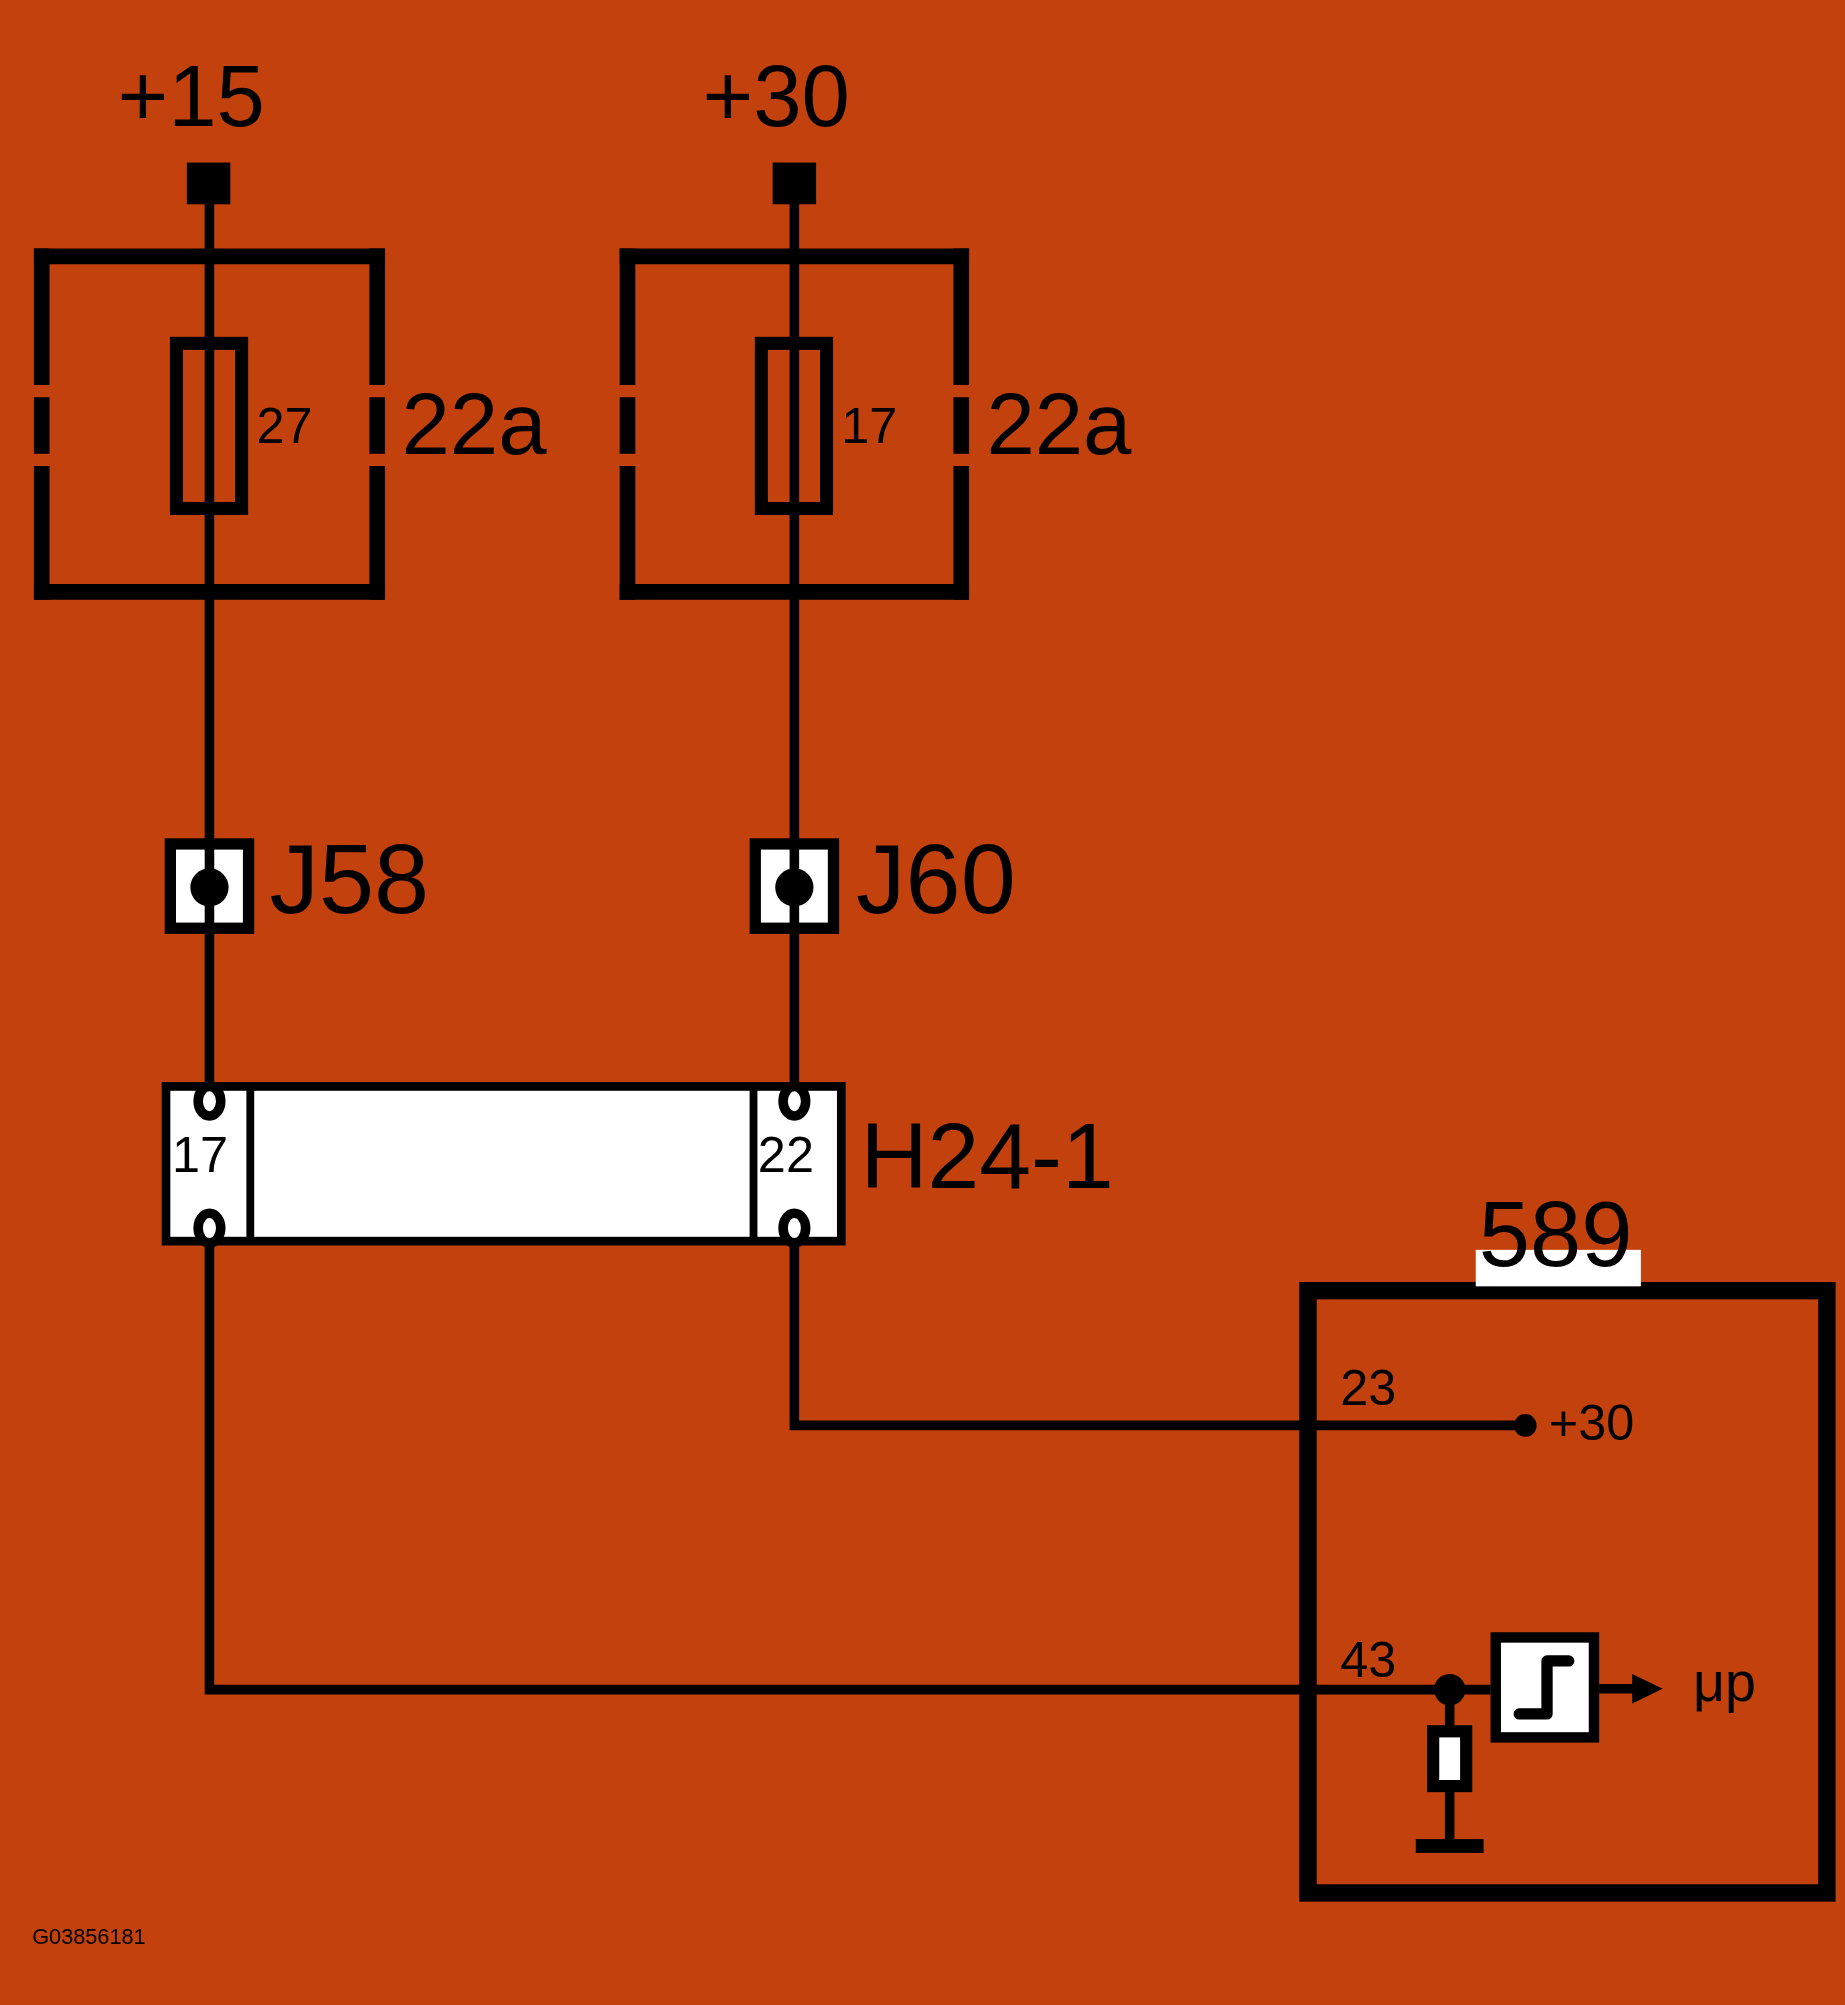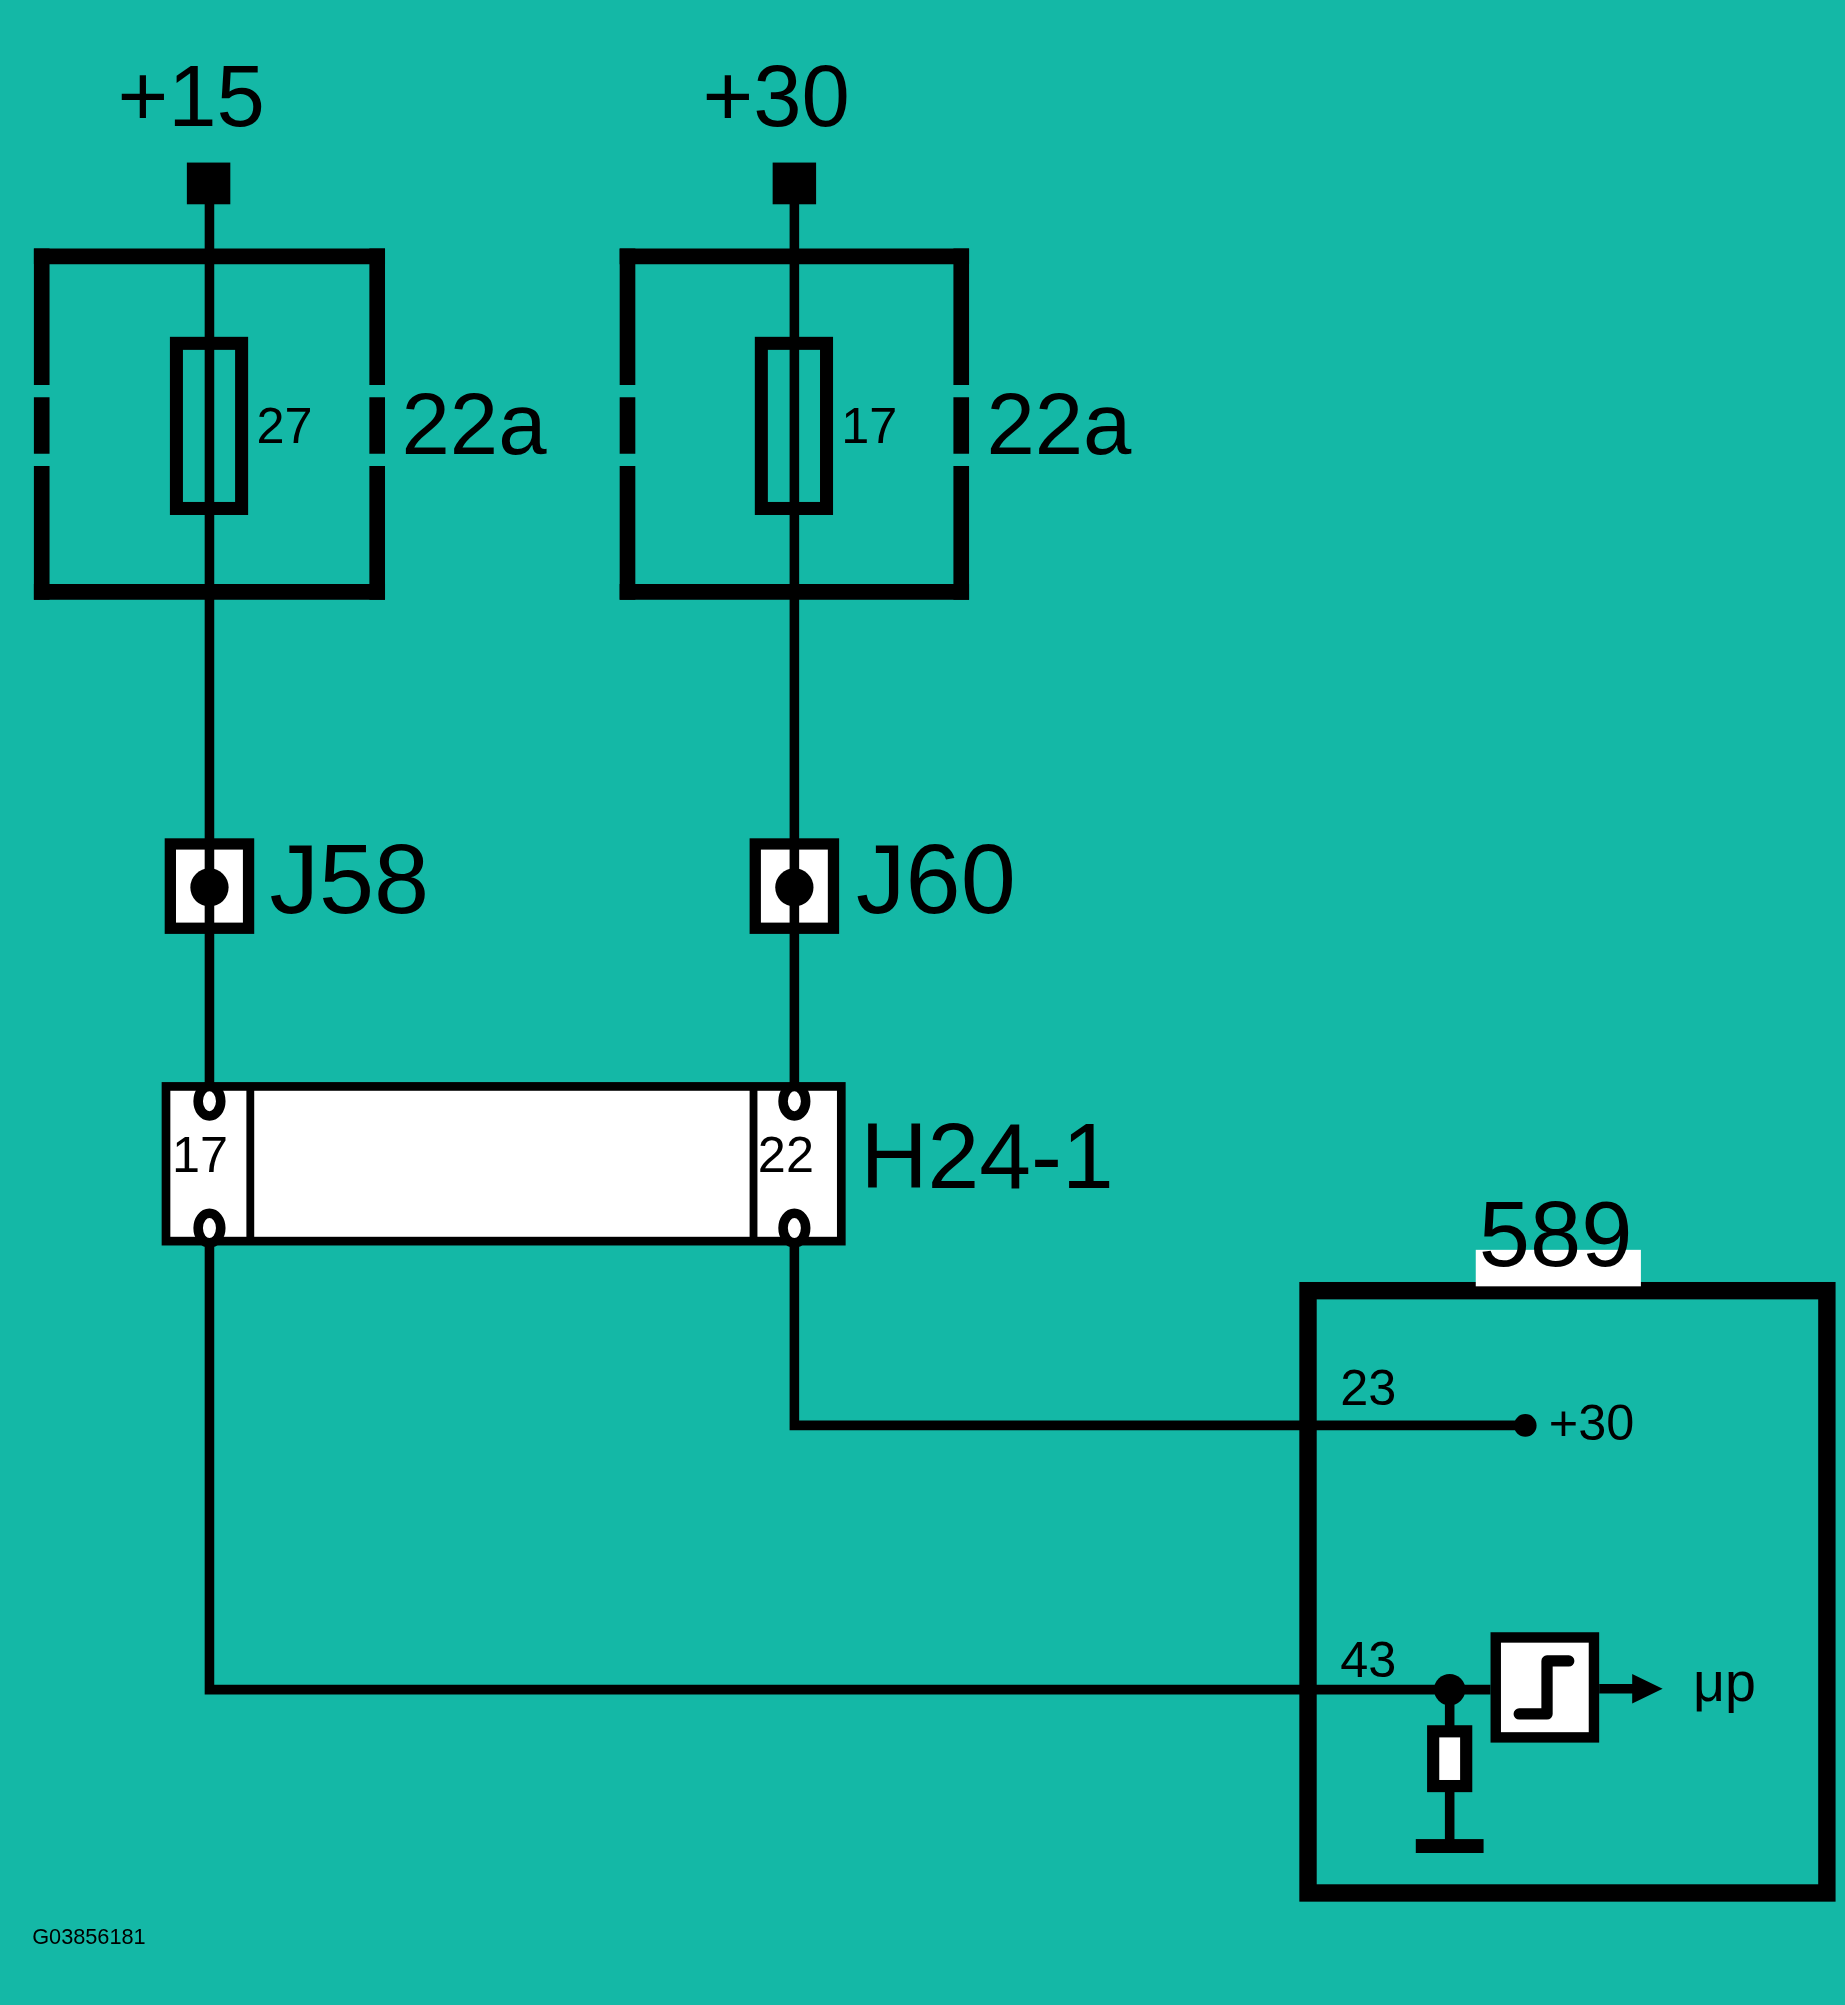--- a/index.html
+++ b/index.html
@@ -4,21 +4,21 @@
 <style>
   html, body {
     margin: 0;
     padding: 0;
     background: #ffffff;
   }
   .stage {
     position: relative;
     width: 1846px;
     height: 2006px;
-    background: #14b8a6;
+    background: #c2410c;
     overflow: hidden;
   }
   svg.schematic {
     display: block;
     width: 1846px;
     height: 2006px;
   }
   .lbl {
     font-family: "Liberation Sans", sans-serif;
     fill: #000000;

